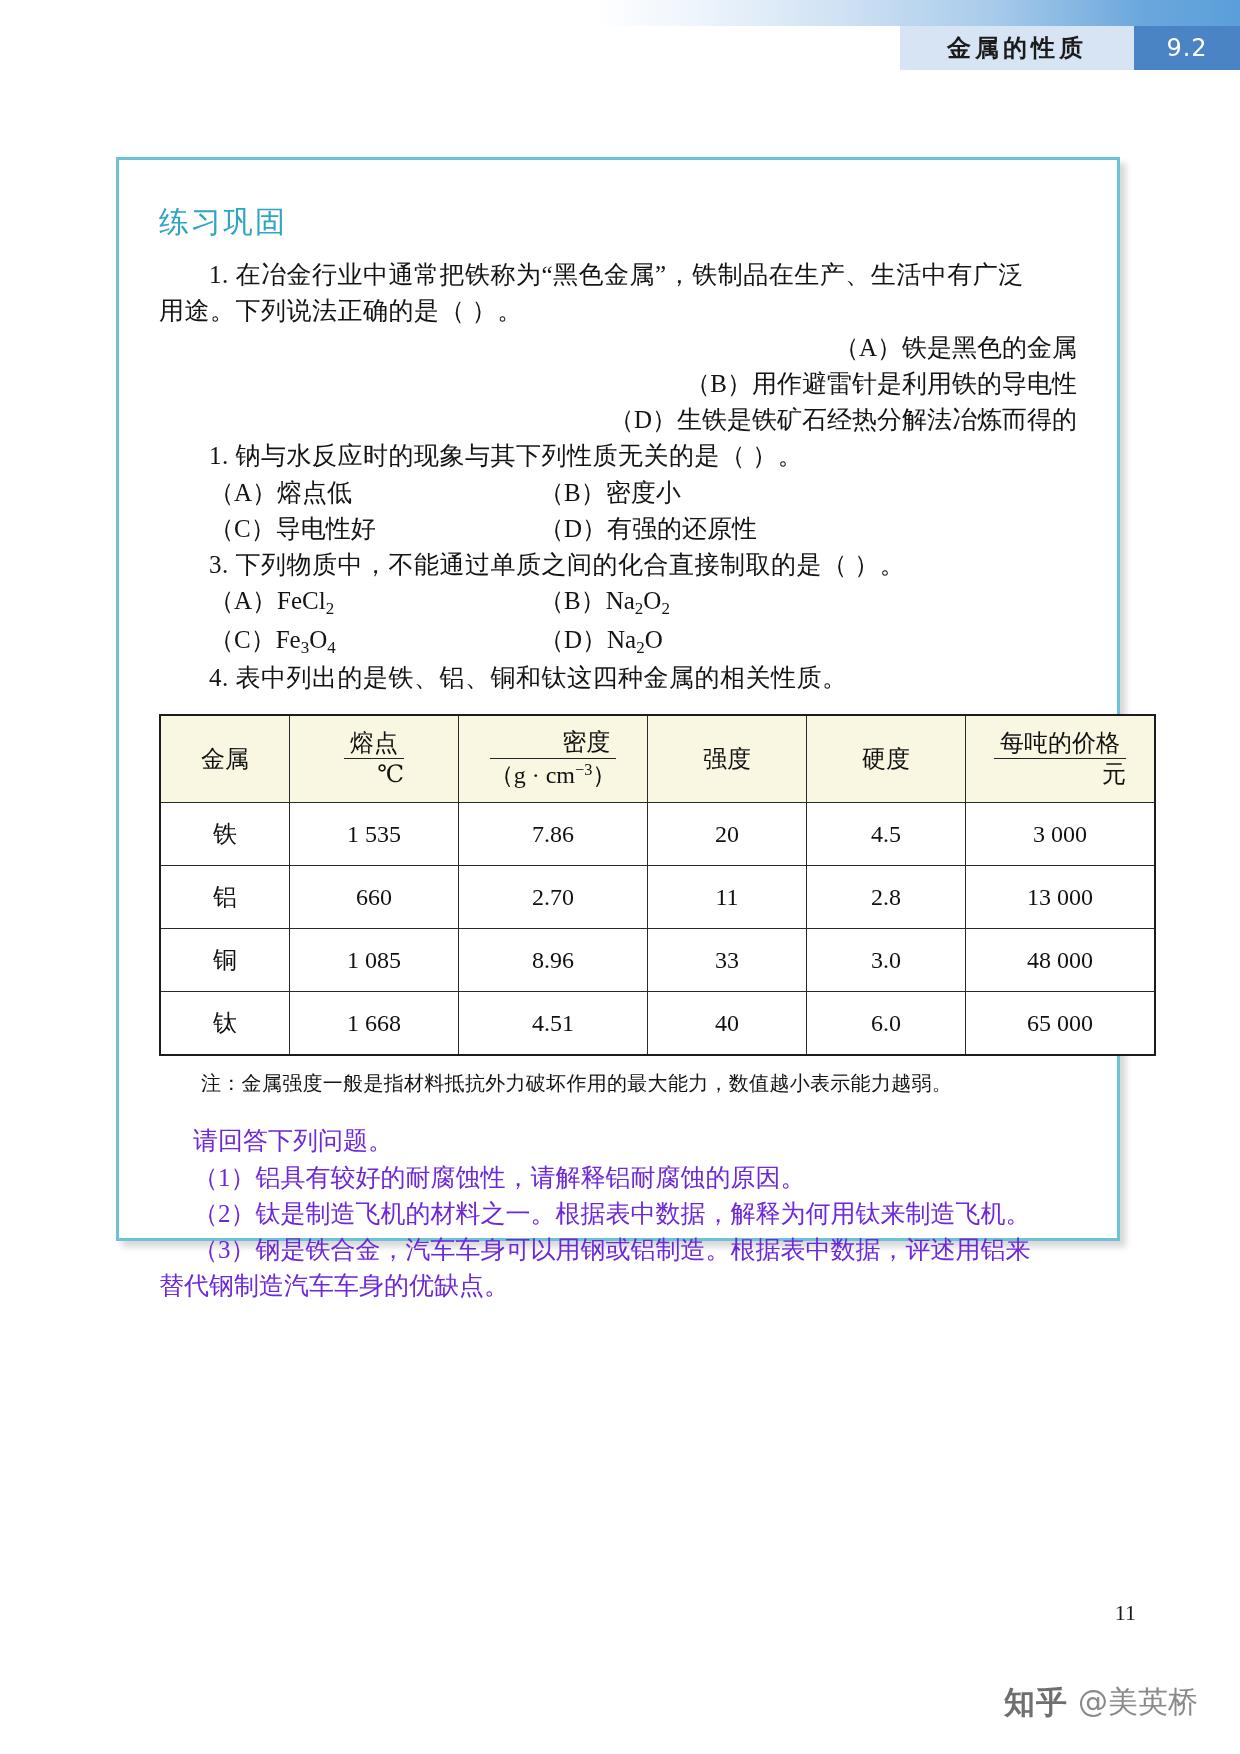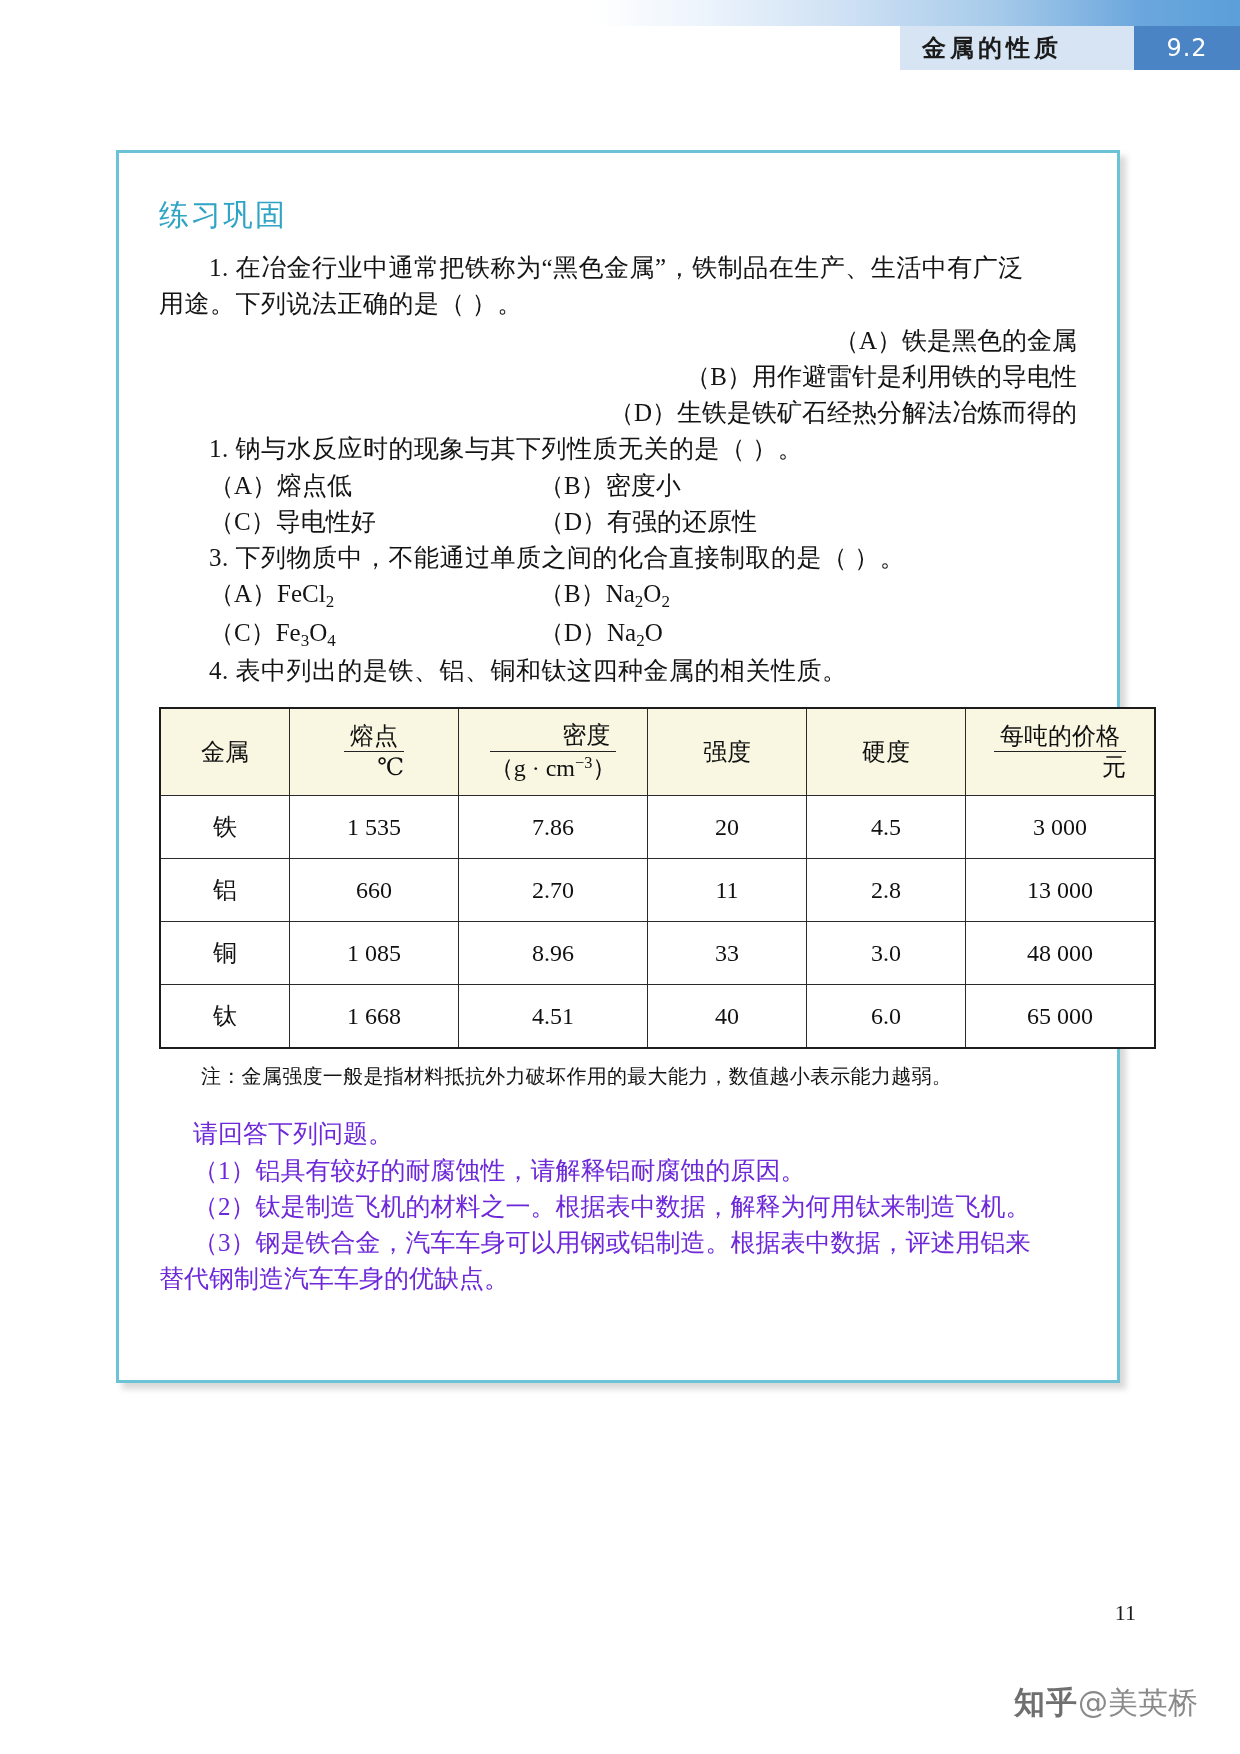--- a/index.html
+++ b/index.html
@@ -13,39 +13,39 @@
 
   
   .header-band{
     position:absolute; left:0; top:0; width:1240px; height:26px;
     background:linear-gradient(to right,#ffffff 0%,#ffffff 48%,#eef5fc 56%,#cfe1f4 68%,#a8cbea 80%,#6ba7dd 92%,#5a9fd9 100%);
   }
   .chapter-tag{
     position:absolute; top:26px; right:106px;
     height:44px; min-width:190px;
     background:#d6e4f3;
-    display:flex; align-items:center; 
+    display:flex; align-items:center; justify-content:center;
     font-size:24px; color:#1b1b1b; letter-spacing:4px;
     padding:0 22px;
     font-family:"DejaVu Sans","Liberation Sans",sans-serif;
     font-weight:bold;
   }
   .chapter-num{
     position:absolute; top:26px; right:0;
     width:106px; height:44px;
     background:#4b84c4;
     display:flex; align-items:center; justify-content:center;
     color:#ffffff; font-size:24px; letter-spacing:1px;
     font-family:"DejaVu Sans","Liberation Sans",sans-serif;
   }
 
   
   .exercise-box{
-    position:absolute; left:116px; top:150px;
-    width:1004px; height:1233px;
+    position:absolute; left:116px; top:157px;
+    width:1004px; height:1084px;
     border:3px solid #6cc3d5;
     background:#ffffff;
     box-sizing:border-box;
     box-shadow:6px 6px 6px rgba(120,120,120,.28);
   }
   .box-inner{ padding:42px 40px 0 40px; }
 
   .section-title{
     color:#2fa4c4;
     font-size:30px;
@@ -118,21 +118,21 @@
   .sub-q.wrap{ padding-left:0; }
 
   
   .page-number{
     position:absolute; right:104px; bottom:128px;
     font-size:22px; color:#1a1a1a;
     font-family:"Liberation Serif","DejaVu Serif",serif;
   }
   .watermark{
     position:absolute; right:42px; bottom:30px;
-    display:flex; align-items:center; 
+    display:flex; align-items:flex-start; gap:10px;
     color:#7d7d7d; font-size:30px;
     font-family:"DejaVu Sans","Liberation Sans",sans-serif;
   }
   .wm-logo{ font-weight:bold; color:#6f6f6f; font-size:31px; letter-spacing:1px;}
   .wm-handle{ color:#8a8a8a; font-size:30px; }
 </style>
 </head>
 <body>
 
 <div class="header-band"></div>

